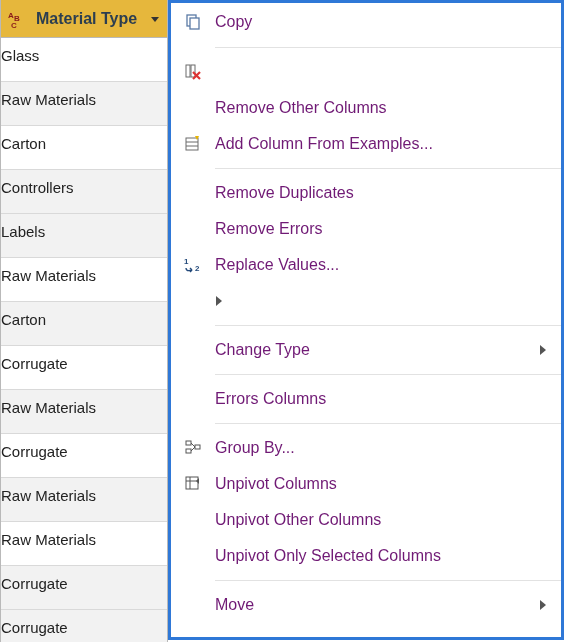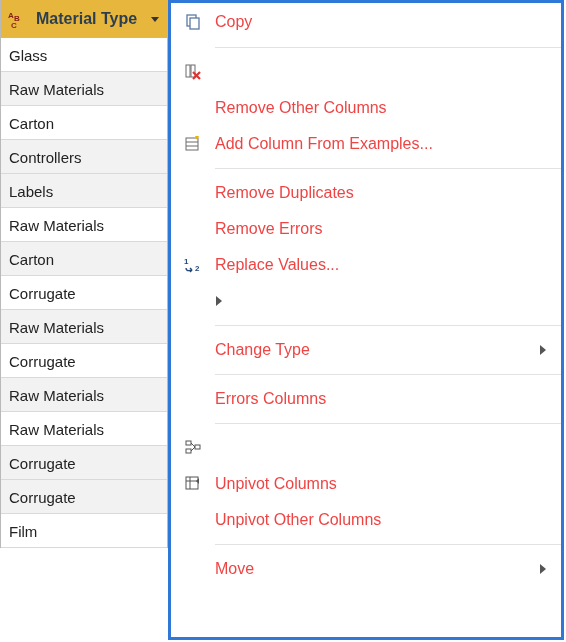--- a/index.html
+++ b/index.html
@@ -37,23 +37,22 @@
   .col-header .title {
     font-weight: 700;
     color: #2c3e50;
     margin-left: 9px;
     font-size: 16px;
   }
   .col-header .dd {
     margin-left: auto;
   }
   .cell {
-    height: 34px;
+    height: 44px;
     line-height: 36px;
-    padding-left: 8px;
     border-bottom: 1px solid #d9d9d9;
     color: #222;
     background: #fff;
     white-space: nowrap;
     overflow: hidden;
   }
   .cell.alt { background: #f2f2f2; }
 
   .ctxmenu {
     position: absolute;
@@ -62,21 +61,21 @@
     width: 396px;
     height: 640px;
     background: #fff;
     border: 3px solid #2f78d7;
   }
   .menu-item {
     display: flex;
     align-items: center;
     height: 36px;
     padding: 0 14px 0 0;
-    color: #ef4444;
+    color: #701a75;
     font-size: 16px;
   }
   .menu-item.tall { height: 38px; }
   .menu-item .iconslot {
     width: 44px;
     display: flex;
     align-items: center;
     justify-content: center;
     flex-shrink: 0;
   }
@@ -240,39 +239,44 @@
 
   <div class="menu-item">
     <span class="iconslot">
       <svg width="18" height="18" viewBox="0 0 18 18">
         <rect x="2" y="2" width="5" height="4" fill="none" stroke="#555"></rect>
         <rect x="2" y="10" width="5" height="4" fill="none" stroke="#555"></rect>
         <rect x="11" y="6" width="5" height="4" fill="none" stroke="#555"></rect>
         <path d="M7 4 L11 8 M7 12 L11 8" stroke="#555"></path>
       </svg>
     </span>
+    <span class="lbl">Group By...</span>
   </div>
 
   <div class="menu-item">
     <span class="iconslot">
       <svg width="18" height="18" viewBox="0 0 18 18">
         <rect x="2" y="2" width="12" height="12" fill="none" stroke="#555"></rect>
         <line x1="2" y1="6" x2="14" y2="6" stroke="#555"></line>
         <line x1="6" y1="2" x2="6" y2="14" stroke="#555"></line>
         <path d="M15 3 L15 9 L12 6 L15 3" fill="#555"></path>
       </svg>
     </span>
     <span class="lbl">Unpivot Columns</span>
   </div>
 
   <div class="menu-item">
     <span class="iconslot"></span>
     <span class="lbl">Unpivot Other Columns</span>
   </div>
 
+  <div class="menu-item">
+    <span class="iconslot"></span>
+    <span class="lbl">Unpivot Only Selected Columns</span>
+  </div>
 
   <div class="menu-sep"></div>
 
   <div class="menu-item">
     <span class="iconslot"></span>
     <span class="lbl">Move</span>
     <span class="sub">
       <svg width="8" height="12" viewBox="0 0 8 12">
           <path d="M1 1 L7 6 L1 11 Z" fill="#555"></path>
         </svg>

